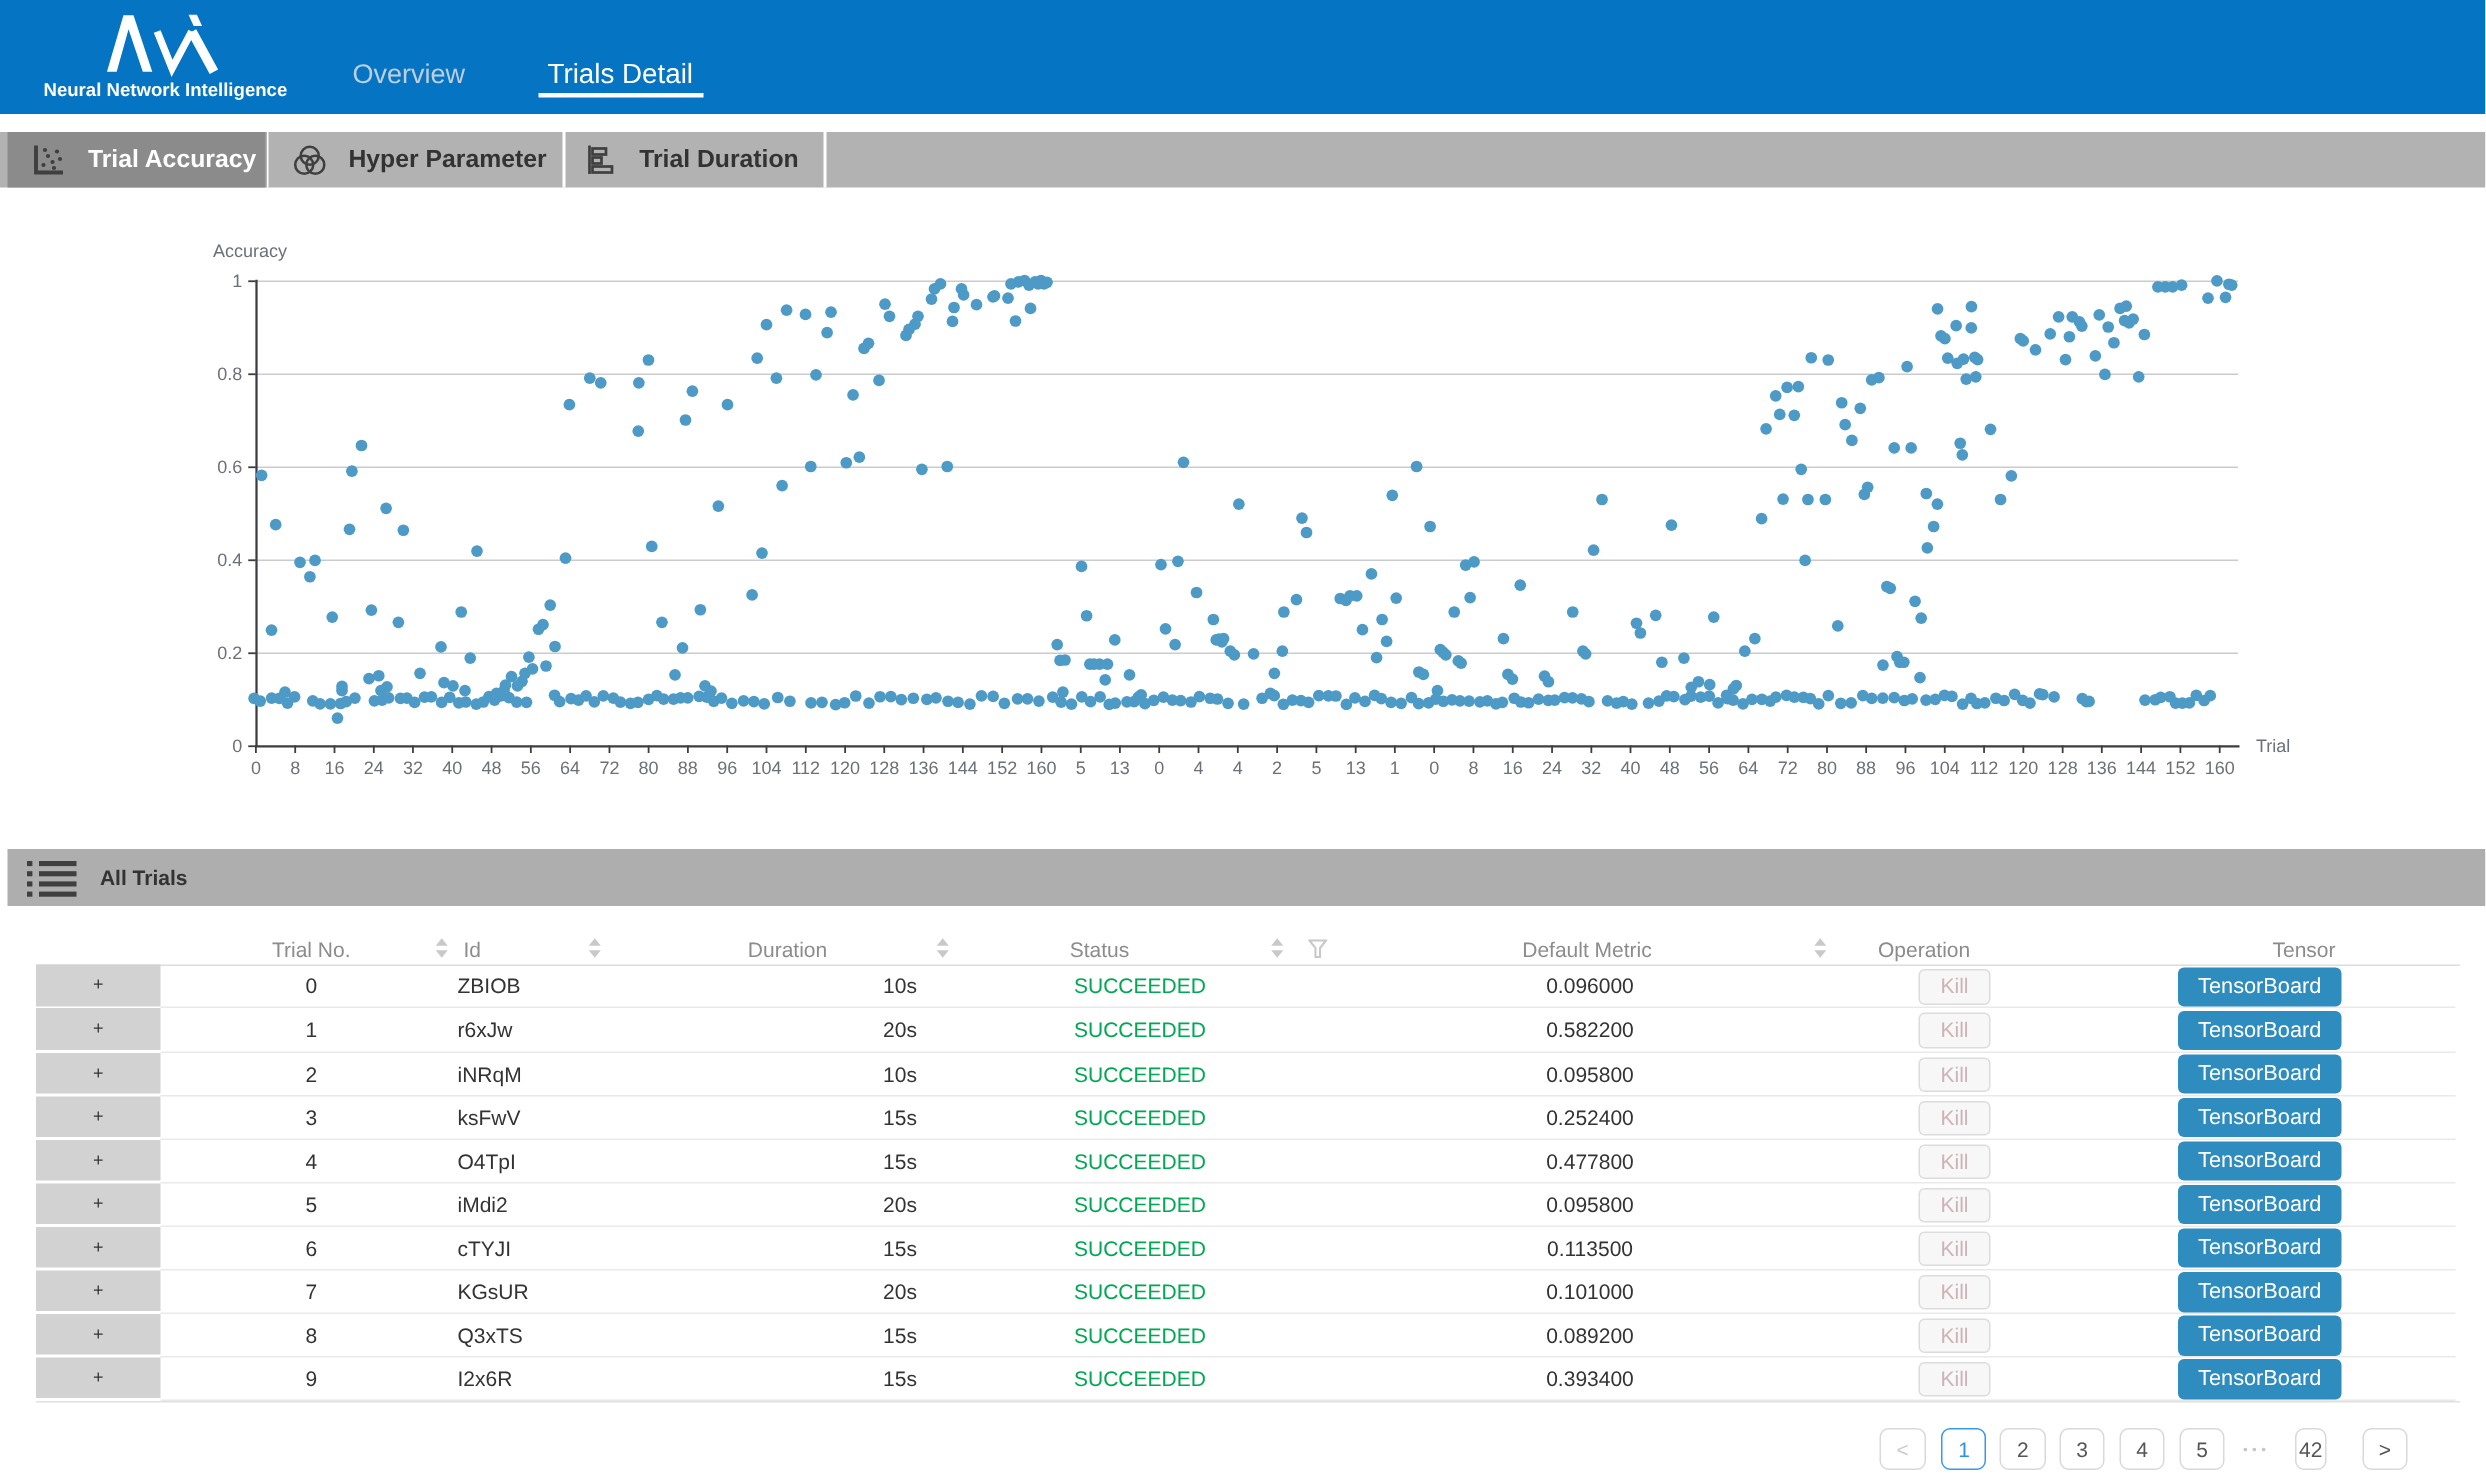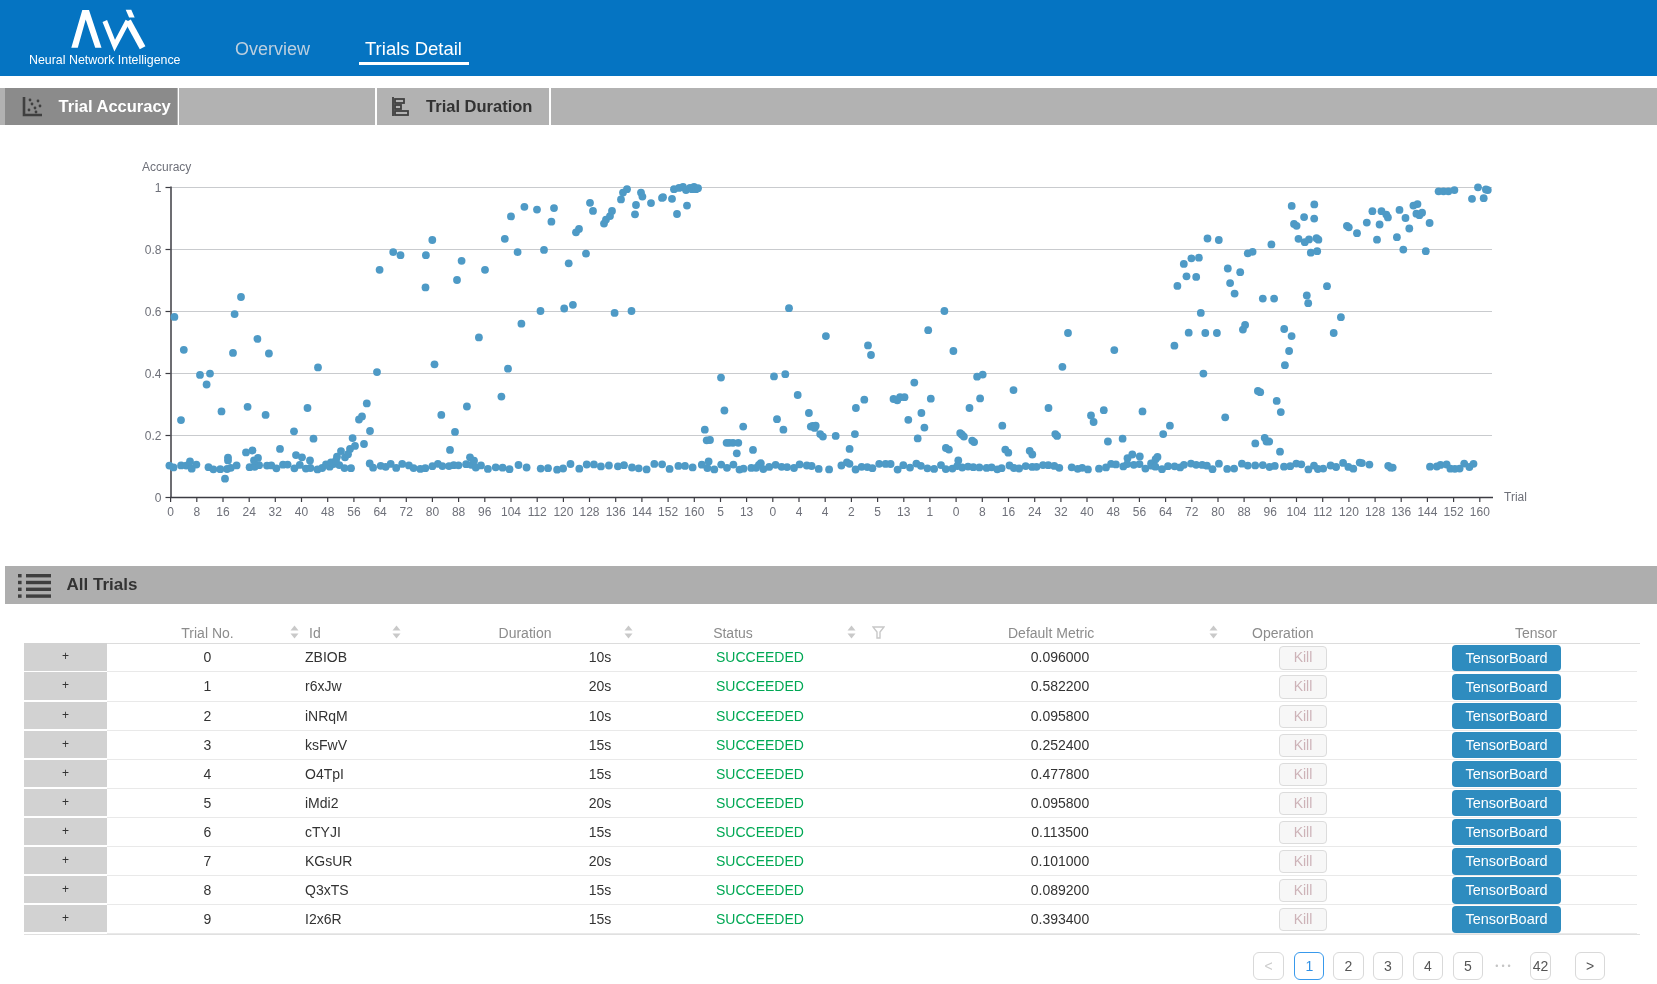--- a/index.html
+++ b/index.html
@@ -1,26 +1,26 @@
 <!DOCTYPE html>
 <html><head><meta charset="utf-8"><style>
 * {margin:0;padding:0;box-sizing:border-box}
 html,body {width:1657px;height:984px;background:#fff;font-family:"Liberation Sans",sans-serif;position:relative;overflow:hidden}
 .abs {position:absolute}
 .hdr {position:absolute;left:0;top:0;width:1657px;height:76px;background:#0574c2}
-.brand {position:absolute;left:29px;top:53px;color:#fff;font-size:12.4px;font-weight:normal;letter-spacing:0px}
+.brand {position:absolute;left:29px;top:53px;color:#fff;font-size:12.4px;font-weight:bold;letter-spacing:0px}
 .nav1 {position:absolute;left:230px;top:39px;width:85px;text-align:center;color:#bccfdf;font-size:18px}
 .nav2 {position:absolute;left:358px;top:38px;width:111px;text-align:center;color:#fff;font-size:18.5px}
 .nav2u {position:absolute;left:358.5px;top:62.3px;width:110.5px;height:2.5px;background:#fff}
 .toolbar {position:absolute;left:0;top:88px;width:1657px;height:37.3px;background:#b2b2b2}
 .tab {position:absolute;top:0;height:37.3px;display:flex;align-items:center;font-size:16.5px;font-weight:600;color:#333}
 .tab.on {background:#8b8b8b;color:#fff}
 .sep {position:absolute;top:0;width:1.8px;height:37.3px;background:#fff}
 .band {position:absolute;left:4.6px;top:566px;width:1652.4px;height:37.6px;background:#aeaeae;display:flex;align-items:center}
-.band b {font-size:17px;color:#333;margin-left:14px}
+.band b {font-size:14px;color:#333;margin-left:14px}
 .th {position:absolute;top:625px;height:14px;font-size:14px;color:#8c8c8c}
 .hb {position:absolute;left:24px;top:643px;width:1616px;height:1px;background:#dcdcdc}
 .exp {position:absolute;left:24.4px;width:82.4px;height:27.55px;background:#d2d2d2;text-align:center;font-size:12px;color:#333;line-height:27.55px}
 .rb {position:absolute;left:107px;width:1530px;height:1px;background:#e9e9e9}
 .cell {position:absolute;height:29.05px;line-height:28.05px;font-size:14px;color:#333}
 .c-no {left:160px;width:95px;text-align:center}
 .c-id {left:305px;width:120px}
 .c-du {left:555px;width:90px;text-align:center}
 .c-st {left:716px;width:100px;text-align:left;color:#00a854}
 .c-me {left:1010px;width:100px;text-align:center}
@@ -51,20 +51,30 @@
           <circle cx="9" cy="15" r="1.4"></circle>
           <circle cx="12" cy="9" r="1.4"></circle>
           <circle cx="15" cy="13" r="1.4"></circle>
           <circle cx="18" cy="6" r="1.4"></circle>
           <circle cx="20" cy="11" r="1.4"></circle>
           <circle cx="10" cy="5" r="1.4"></circle>
           <circle cx="16" cy="17" r="1.4"></circle>
         </g>
       </svg>
 <span style="margin-left:16px">Trial Accuracy</span>
+    </div>
+<div class="tab" style="left:179.3px;width:195.8px">
+<svg style="margin-left:15px" width="24" height="24">
+        <g fill="none" stroke="#3f3f3f" stroke-width="1.7">
+<circle cx="12.5" cy="8.8" r="6"></circle>
+          <circle cx="8.8" cy="14.8" r="6"></circle>
+          <circle cx="16.2" cy="14.8" r="6"></circle>
+        </g>
+      </svg>
+<span style="margin-left:14px">Hyper Parameter</span>
     </div>
 <div class="tab" style="left:377.1px;width:172.3px">
 <svg style="margin-left:12px" width="24" height="24">
         <g fill="none" stroke="#3f3f3f" stroke-width="1.8">
 <path d="M4 2 V21"></path>
           <rect x="6" y="4" width="9" height="4"></rect>
           <rect x="6" y="10" width="6" height="4"></rect>
           <rect x="6" y="16" width="13" height="4"></rect>
         </g>
       </svg>
@@ -699,21 +709,21 @@
 <rect x="1" y="16.6" width="3.6" height="3.4"></rect>
         <rect x="1" y="23.4" width="3.6" height="3.4"></rect>
 </g>
     </svg>
 <b>All Trials</b>
   </div>
 <div class="th" style="left:160px;width:95px;text-align:center">Trial No.</div>
 <div class="th" style="left:309px">Id</div>
 <div class="th" style="left:480px;width:90px;text-align:center">Duration</div>
 <div class="th" style="left:683px;width:100px;text-align:center">Status</div>
-<div class="th" style="left:1008px;width:100px;text-align:left">Default Metric</div>
+<div class="th" style="left:1008px;width:100px;text-align:center">Default Metric</div>
 <div class="th" style="left:1252px;width:100px;text-align:left">Operation</div>
 <div class="th" style="left:1457px;width:100px;text-align:right">Tensor</div>
 <svg class="abs" style="left:289.5px;top:625px" width="9" height="14">
     <path d="M0.5 5.5 L4.5 0.5 L8.5 5.5 Z" fill="#c9c9c9"></path>
     <path d="M0.5 8.5 L4.5 13.5 L8.5 8.5 Z" fill="#c9c9c9"></path>
   </svg>
 <svg class="abs" style="left:391.5px;top:625px" width="9" height="14">
     <path d="M0.5 5.5 L4.5 0.5 L8.5 5.5 Z" fill="#c9c9c9"></path>
     <path d="M0.5 8.5 L4.5 13.5 L8.5 8.5 Z" fill="#c9c9c9"></path>
   </svg>

